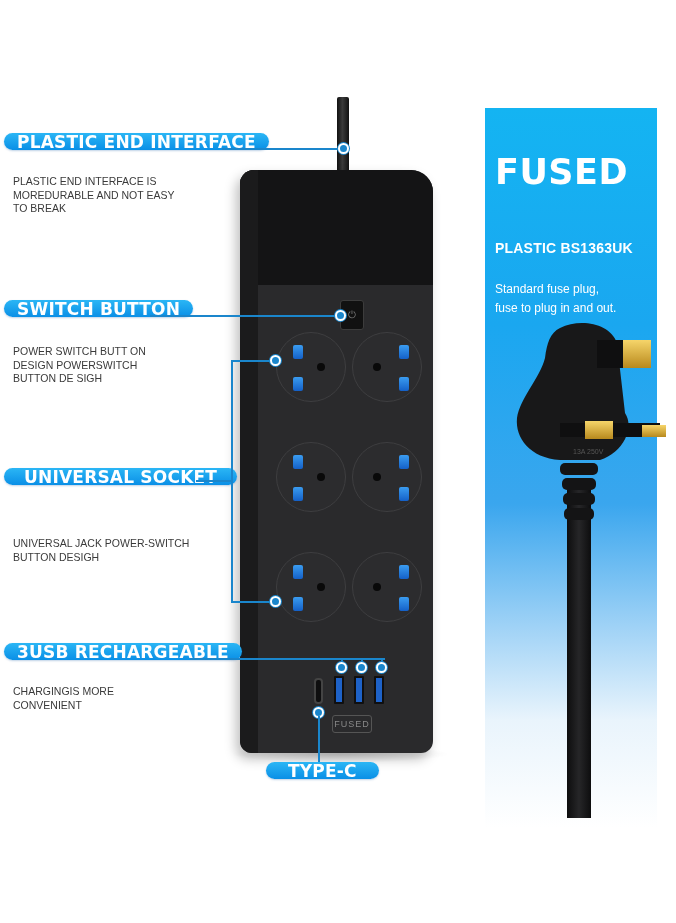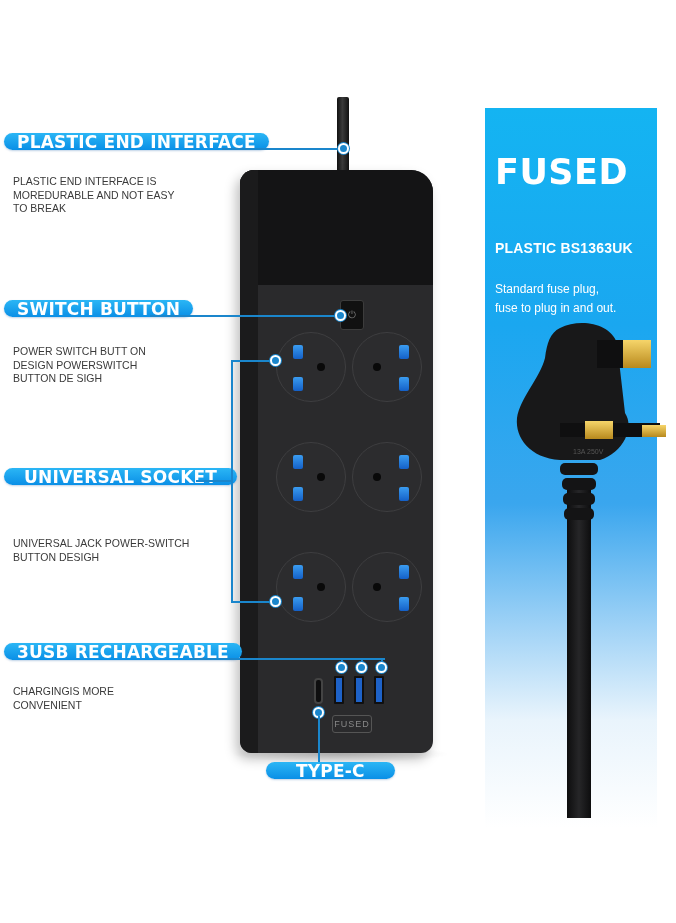--- a/index.html
+++ b/index.html
@@ -222,13 +222,13 @@
 <div class="dot" style="left:336px;top:662px;"></div>
 <div class="dot" style="left:356px;top:662px;"></div>
 <div class="dot" style="left:376px;top:662px;"></div>
 <div class="note" style="top:685px;">
   <div>CHARGINGIS MORE</div>
   <div>CONVENIENT</div>
 </div>
 
 <div class="dot" style="left:313px;top:707px;"></div>
 <div class="line" style="left:318px;top:716px;width:1.5px;height:48px;"></div>
-<div class="pill" style="left:266px;top:762px;padding:0 30px;">TYPE-C</div>
+<div class="pill" style="left:266px;top:762px;padding:0 22px;">TYPE-C</div>
 
 </body></html>

